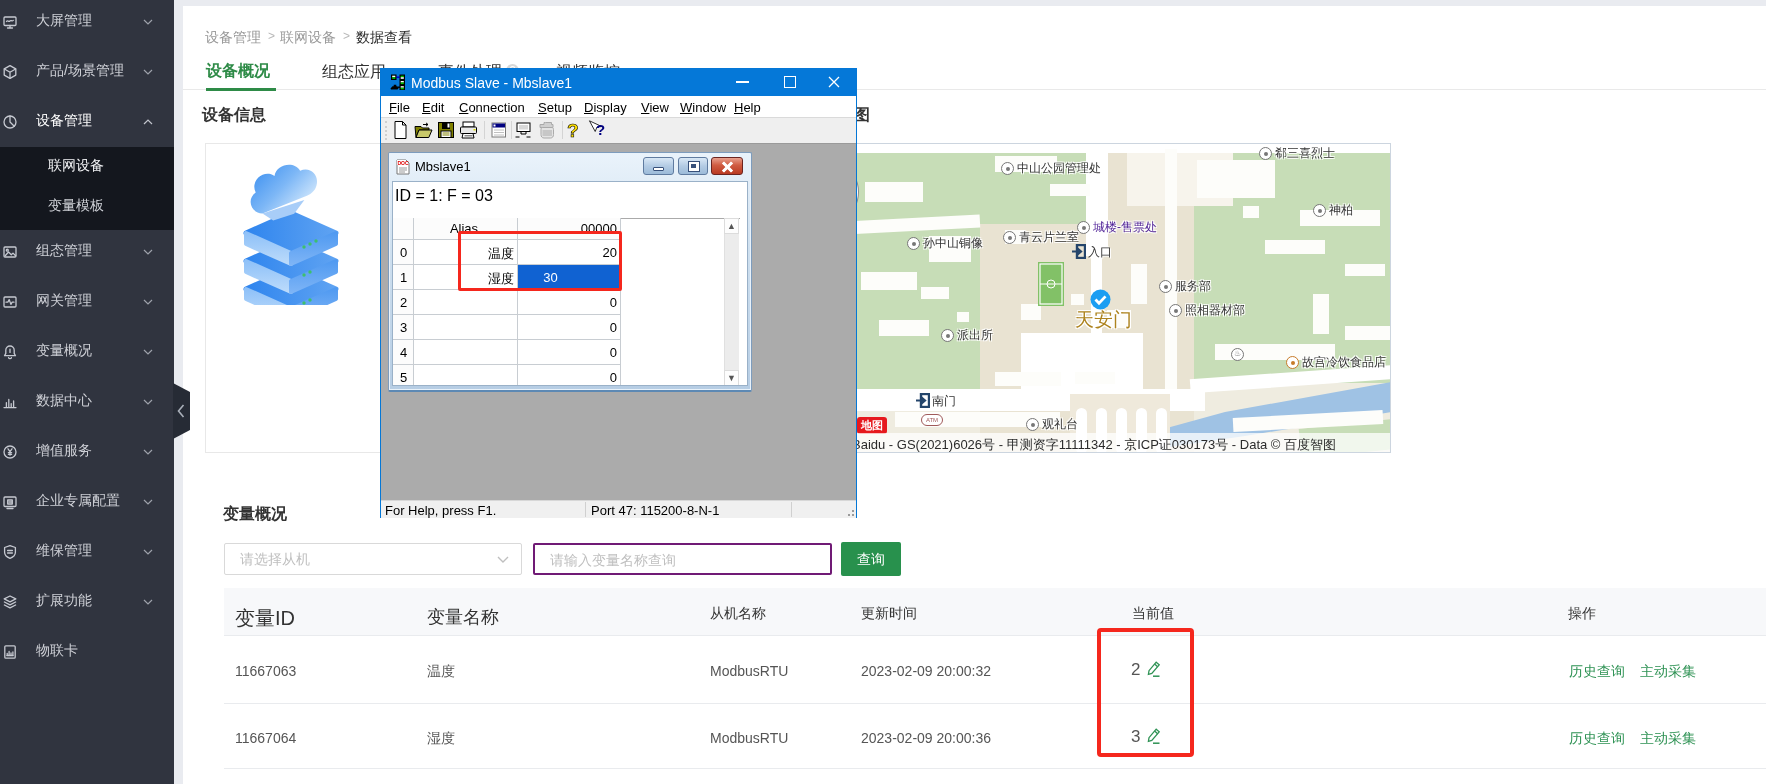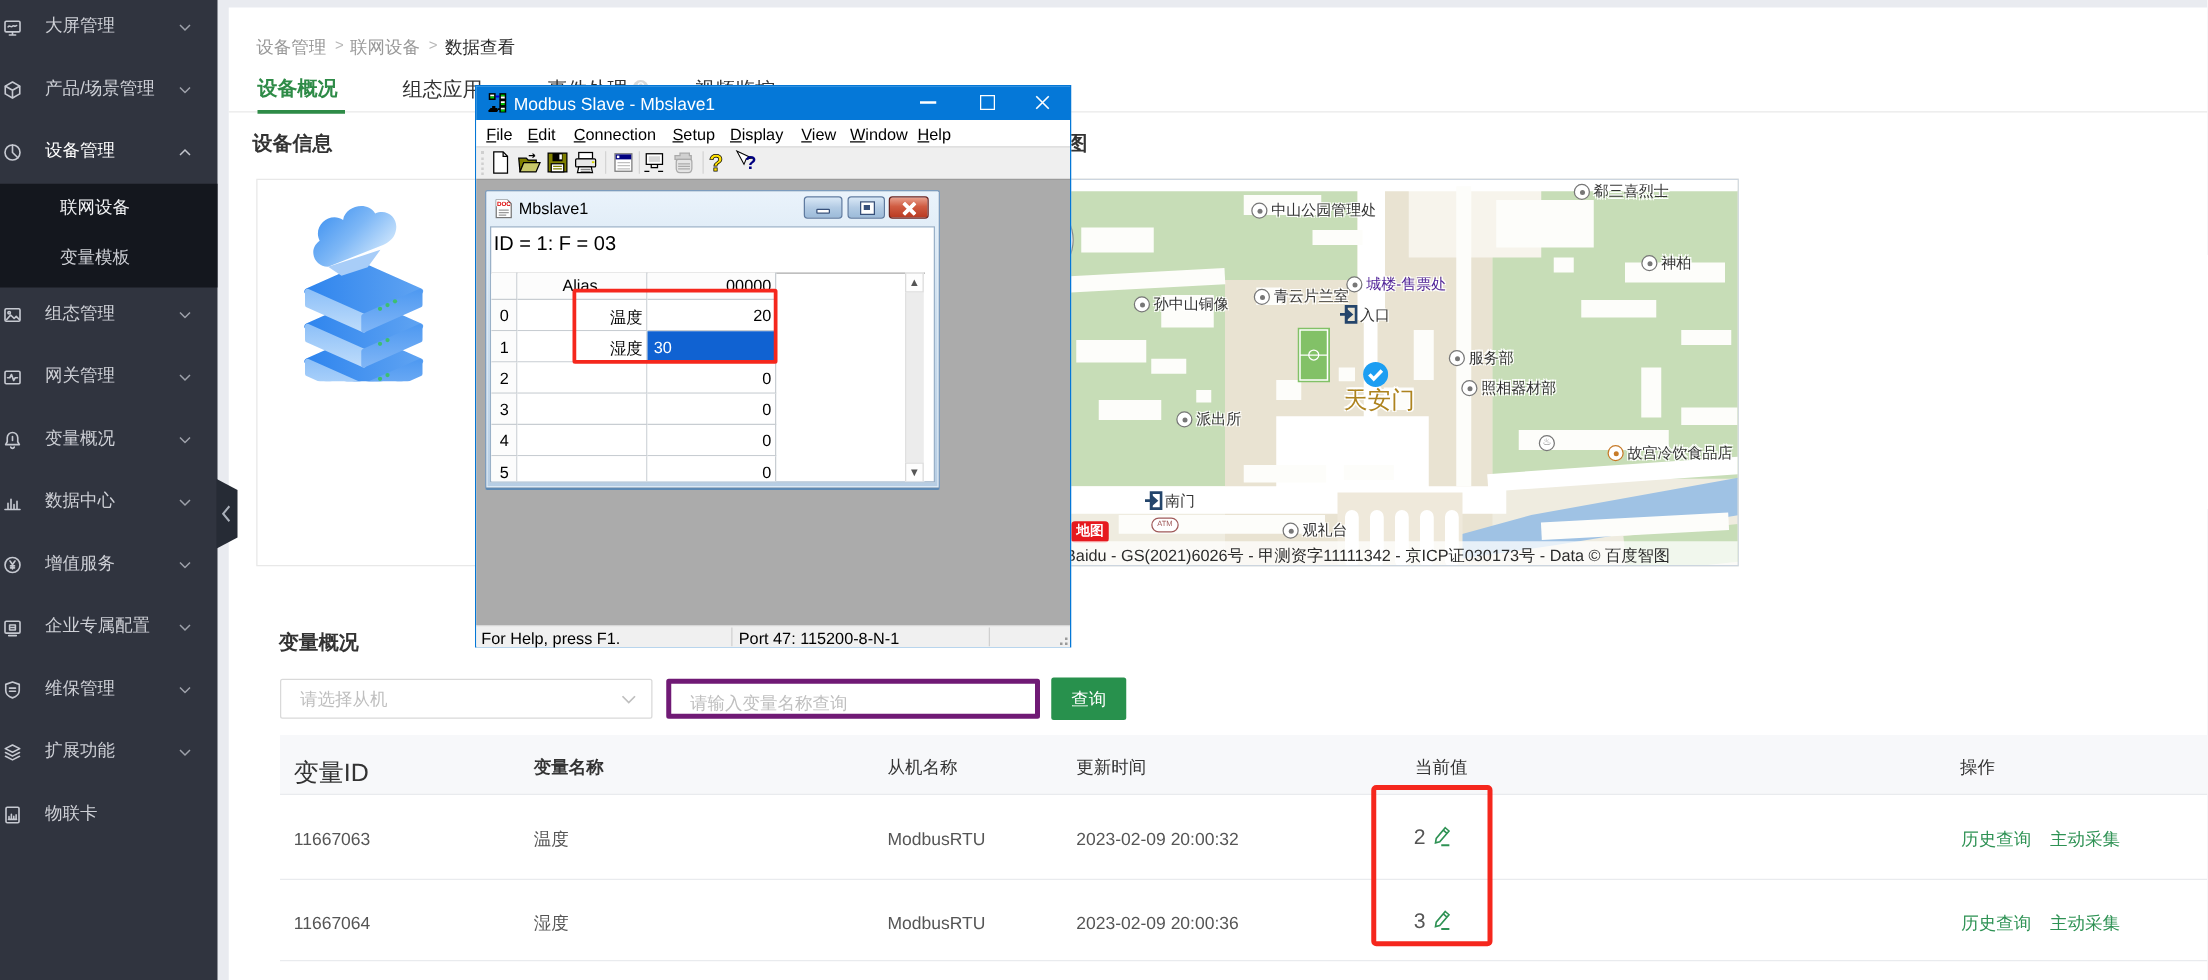--- a/index.html
+++ b/index.html
@@ -300,30 +300,30 @@
     <div class="a" style="left:0;top:289px;width:547px;height:21px;background:rgba(255,255,255,.75)"></div>
     <div class="a" style="left:7px;top:292px;font-size:13px;color:#2b2b2b">Baidu - GS(2021)6026号 - 甲测资字11111342 - 京ICP证030173号 - Data © 百度智图</div>
   </div>
 <div class="a" style="left:223px;top:504px;font-size:16px;font-weight:bold;color:#333">变量概况</div>
 <div class="a" style="left:224px;top:543px;width:298px;height:32px;border:1px solid #d9d9d9;border-radius:2px;background:#fff">
   <div class="a" style="left:15px;top:7px;font-size:14px;color:#bfbfbf">请选择从机</div>
   <svg class="a" style="left:272px;top:12px" width="12" height="8" viewBox="0 0 12 8">
       <path d="M1 1 L6 6 L11 1" stroke="#bfbfbf" stroke-width="1.4" fill="none"></path>
     </svg>
 </div>
-<div class="a" style="left:533px;top:543px;width:299px;height:32px;border:4px solid #701a75;border-radius:2px;background:#fff">
+<div class="a" style="left:533px;top:543px;width:299px;height:32px;border:2px solid #701a75;border-radius:2px;background:#fff">
   <div class="a" style="left:15px;top:7px;font-size:14px;color:#bfbfbf">请输入变量名称查询</div>
 </div>
 <div class="a" style="left:841px;top:542px;width:60px;height:34px;background:#28914d;border-radius:2px;color:#fff;font-size:14px;text-align:center;line-height:34px">查询</div>
 <div class="a" style="left:224px;top:588px;width:1542px;height:48px;background:#f7f8fa"></div>
 <div class="a" style="left:224px;top:635px;width:1542px;height:1px;background:#e9ebee"></div>
 <div class="a" style="left:224px;top:703px;width:1542px;height:1px;background:#e9ebee"></div>
 <div class="a" style="left:224px;top:768px;width:1542px;height:1px;background:#e9ebee"></div>
 <div class="a" style="left:235px;top:605px;font-size:20px;color:#333;font-weight:500">变量ID</div>
-<div class="a" style="left:427px;top:605px;font-size:14px;color:#333;font-weight:700">变量名称</div>
+<div class="a" style="left:427px;top:605px;font-size:18px;color:#333;font-weight:400">变量名称</div>
 <div class="a" style="left:710px;top:605px;font-size:14px;color:#333;font-weight:500">从机名称</div>
 <div class="a" style="left:861px;top:605px;font-size:14px;color:#333;font-weight:500">更新时间</div>
 <div class="a" style="left:1132px;top:605px;font-size:14px;color:#333;font-weight:400">当前值</div>
 <div class="a" style="left:1568px;top:605px;font-size:14px;color:#333;font-weight:500">操作</div>
 <div class="a" style="left:235px;top:663px;font-size:14px;color:#555">11667063</div>
 <div class="a" style="left:427px;top:663px;font-size:14px;color:#555">温度</div>
 <div class="a" style="left:710px;top:663px;font-size:14px;color:#555">ModbusRTU</div>
 <div class="a" style="left:861px;top:663px;font-size:14px;color:#555">2023-02-09 20:00:32</div>
 <div class="a" style="left:1131px;top:660px;font-size:17px;color:#555">2</div>
 <div class="a" style="left:1146px;top:660px">
@@ -482,21 +482,21 @@
         <div class="a" style="left:21px;top:58px;width:104px;height:25px;background:#fff;border-right:1px solid #c8cdd2;border-bottom:1px solid #c8cdd2"></div>
         <div class="a" style="left:125px;top:58px;width:103px;height:25px;background:#fff;border-right:1px solid #c8cdd2;border-bottom:1px solid #c8cdd2"></div>
         <div class="a" style="left:0px;top:63px;width:21px;text-align:center;color:#000">0</div>
         <div class="a" style="left:21px;top:63px;width:100px;text-align:right;color:#000">温度</div>
         <div class="a" style="left:125px;top:63px;width:99px;text-align:right;color:#000">20</div>
         <div class="a" style="left:0px;top:83px;width:21px;height:25px;background:#fcfcfc;border-right:1px solid #c8cdd2;border-bottom:1px solid #c8cdd2"></div>
         <div class="a" style="left:21px;top:83px;width:104px;height:25px;background:#fff;border-right:1px solid #c8cdd2;border-bottom:1px solid #c8cdd2"></div>
         <div class="a" style="left:125px;top:83px;width:103px;height:25px;background:#1062d2;border-right:1px solid #c8cdd2;border-bottom:1px solid #c8cdd2"></div>
         <div class="a" style="left:0px;top:88px;width:21px;text-align:center;color:#000">1</div>
         <div class="a" style="left:21px;top:88px;width:100px;text-align:right;color:#000">湿度</div>
-        <div class="a" style="left:130px;top:88px;width:99px;text-align:left;color:#fff">30</div>
+        <div class="a" style="left:108px;top:88px;width:99px;text-align:center;color:#fff">30</div>
         <div class="a" style="left:0px;top:108px;width:21px;height:25px;background:#fcfcfc;border-right:1px solid #c8cdd2;border-bottom:1px solid #c8cdd2"></div>
         <div class="a" style="left:21px;top:108px;width:104px;height:25px;background:#fff;border-right:1px solid #c8cdd2;border-bottom:1px solid #c8cdd2"></div>
         <div class="a" style="left:125px;top:108px;width:103px;height:25px;background:#fff;border-right:1px solid #c8cdd2;border-bottom:1px solid #c8cdd2"></div>
         <div class="a" style="left:0px;top:113px;width:21px;text-align:center;color:#000">2</div>
         <div class="a" style="left:125px;top:113px;width:99px;text-align:right;color:#000">0</div>
         <div class="a" style="left:0px;top:133px;width:21px;height:25px;background:#fcfcfc;border-right:1px solid #c8cdd2;border-bottom:1px solid #c8cdd2"></div>
         <div class="a" style="left:21px;top:133px;width:104px;height:25px;background:#fff;border-right:1px solid #c8cdd2;border-bottom:1px solid #c8cdd2"></div>
         <div class="a" style="left:125px;top:133px;width:103px;height:25px;background:#fff;border-right:1px solid #c8cdd2;border-bottom:1px solid #c8cdd2"></div>
         <div class="a" style="left:0px;top:138px;width:21px;text-align:center;color:#000">3</div>
         <div class="a" style="left:125px;top:138px;width:99px;text-align:right;color:#000">0</div>

